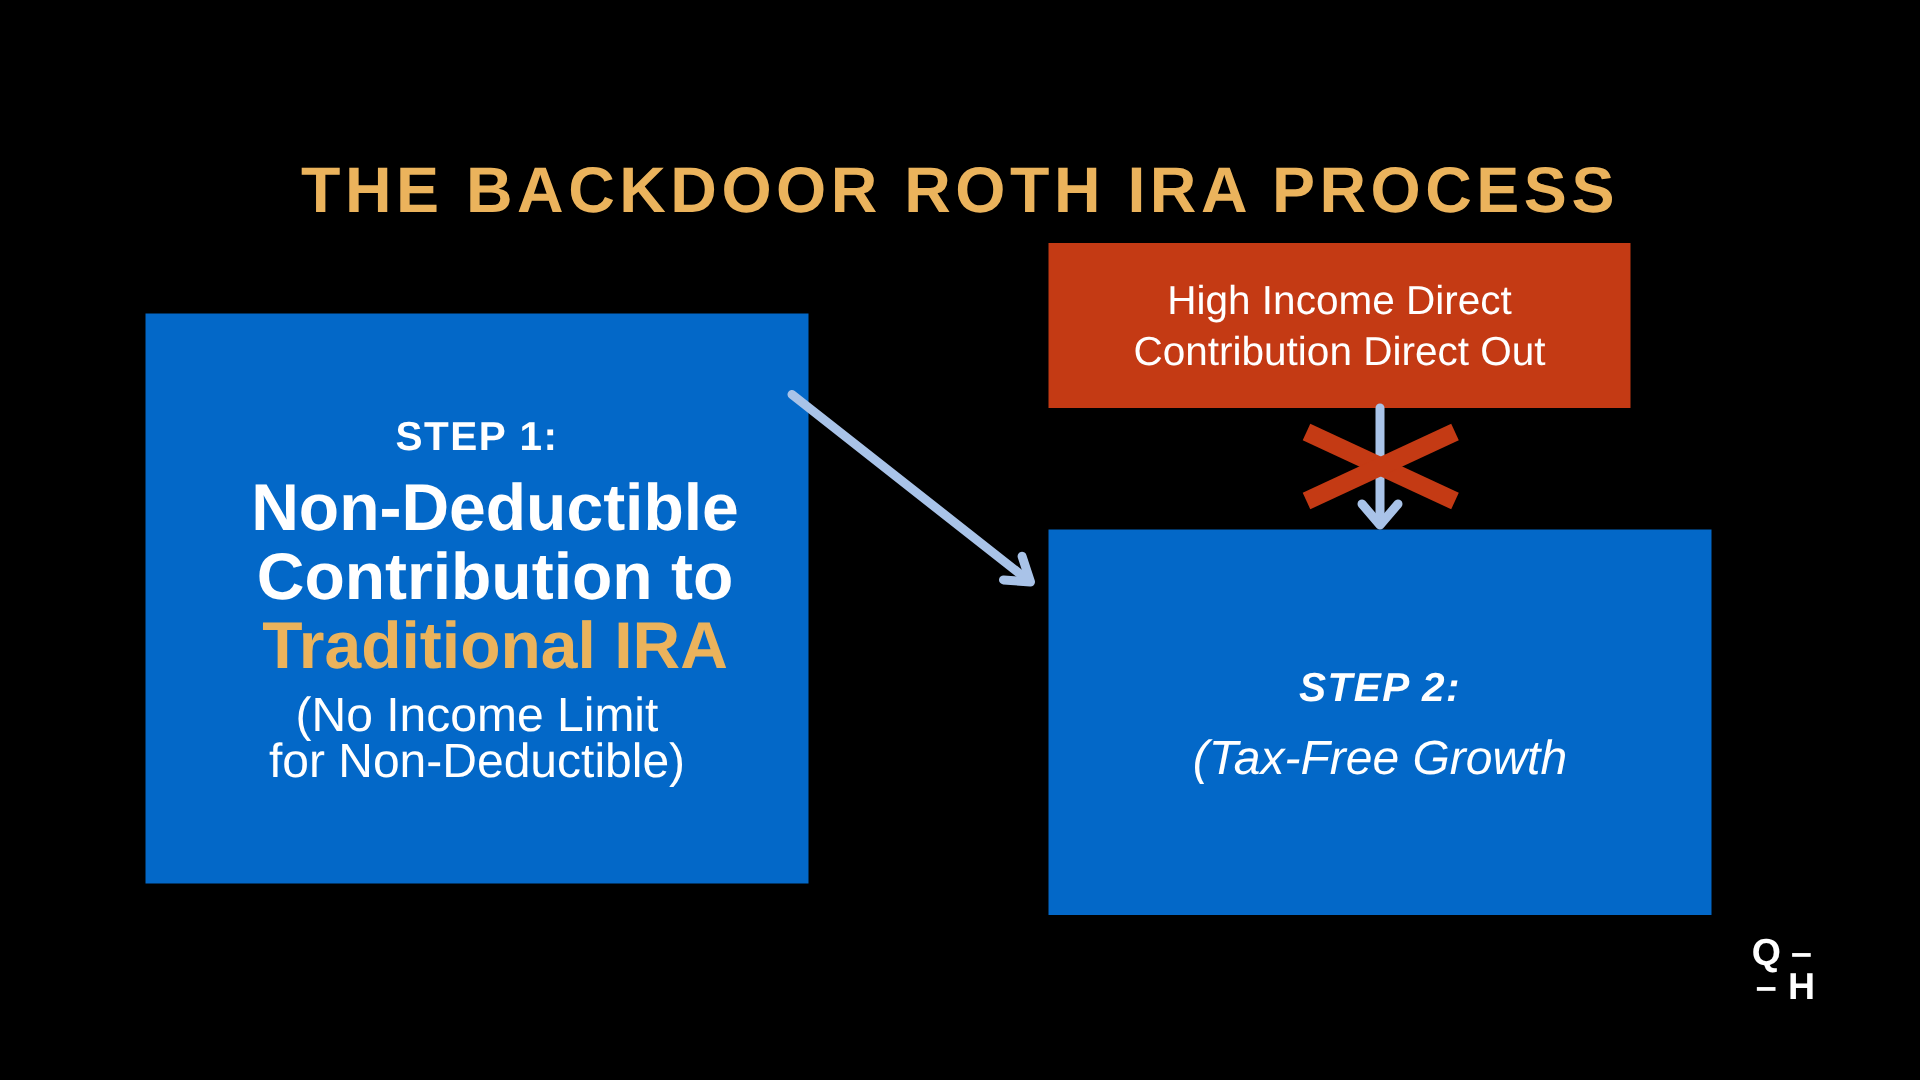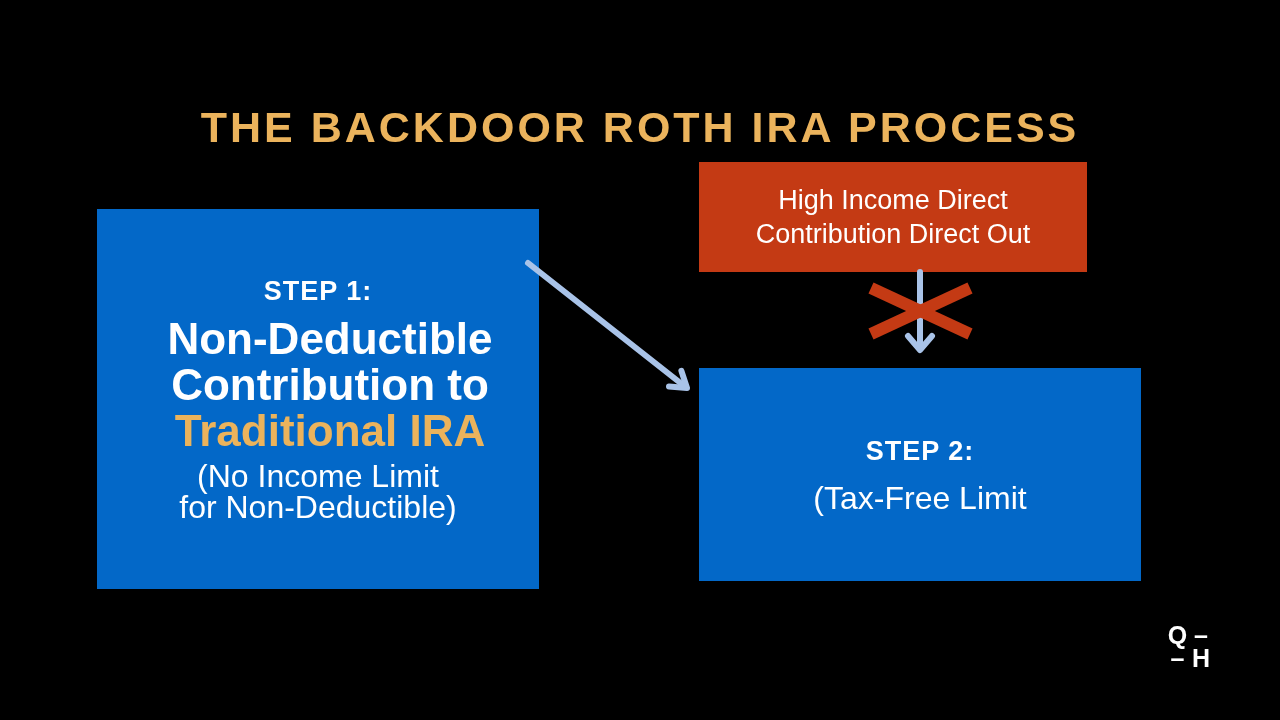--- a/index.html
+++ b/index.html
@@ -51,23 +51,24 @@
   .blocker-box {
     left: 699px;
     top: 162px;
     width: 388px;
     height: 110px;
     font-size: 27px;
     line-height: 34px;
   }
   .step2-box {
     left: 699px;
-    top: 368px;
+    top: 353px;
     width: 442px;
-    height: 213px;
+    height: 257px;
+    font-style: italic;
   }
   .step-label {
     font-size: 27px;
     font-weight: bold;
     letter-spacing: 1px;
     margin-bottom: 9px;
   }
   .big-line {
     font-size: 44px;
     font-weight: bold;
@@ -125,21 +126,21 @@
   </div>
 
   <div class="box box-red blocker-box">
     <span>High Income Direct</span>
     <span>Contribution Direct Out</span>
   </div>
 
   <div class="box box-blue step2-box">
     <div class="step-label">STEP 2:</div>
     <div class="note">
-      <span>(Tax-Free Limit</span>
+      <span>(Tax-Free Growth</span>
     </div>
   </div>
 
   <svg class="overlay" width="1280" height="720" viewBox="0 0 1280 720">
 
     <g>
       <line x1="528" y1="263" x2="683" y2="385" stroke="#A9C3E8" stroke-width="6" stroke-linecap="round"></line>
       <path d="M 669.0 386.6 L 687 388 L 681.4 370.9" fill="none" stroke="#A9C3E8" stroke-width="6" stroke-linecap="round" stroke-linejoin="round"></path>
     </g>
 

